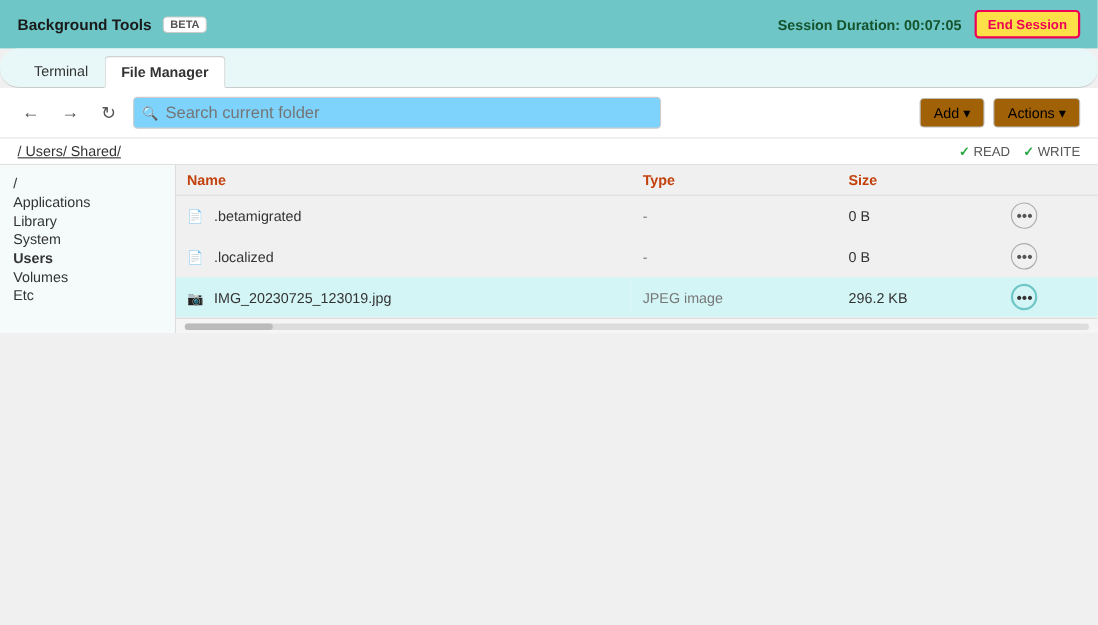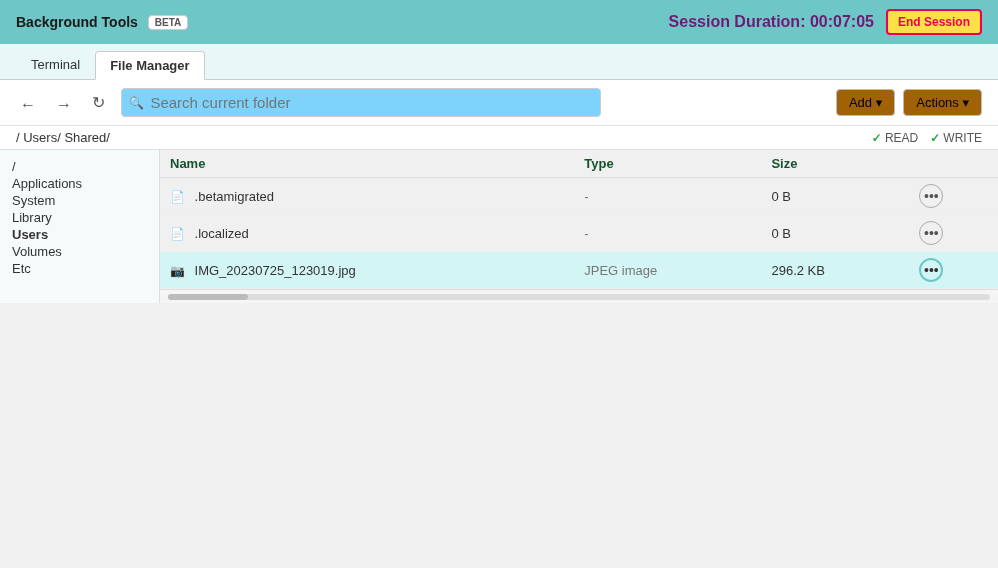--- a/index.html
+++ b/index.html
@@ -4,53 +4,53 @@
   <style>
     * { box-sizing: border-box; margin: 0; padding: 0; }
     body { font-family: -apple-system, BlinkMacSystemFont, 'Segoe UI', sans-serif; font-size: 13px; background: #f0f0f0; width: 998px; height: 568px; overflow: hidden; }
 
     
     .header { background: #6ec6c6; display: flex; align-items: center; justify-content: space-between; padding: 2px 16px; height: 44px; }
     .header-left { display: flex; align-items: center; gap: 10px; }
     .app-title { font-weight: 700; font-size: 14px; color: #1a1a1a; }
     .beta-badge { background: #fff; border-radius: 4px; padding: 1px 6px; font-size: 10px; font-weight: 600; color: #555; border: 1px solid #ccc; }
     .header-right { display: flex; align-items: center; gap: 12px; }
-    .session-duration { font-size: 16px; font-weight: 600; color: #701a75; }
+    .session-duration { font-size: 13px; font-weight: 600; color: #14532d; }
     .end-session-btn { background: #fde047; border: 2px solid #e05; color: #e05; border-radius: 4px; padding: 4px 10px; font-size: 12px; font-weight: 600; cursor: pointer; }
 
     
-    .tab-bar { background: #e8f7f7; border-bottom: 1px solid #ccc; display: flex; align-items: flex-end; padding: 0 16px; height: 36px; }
+    .tab-bar { background: #e8f7f7; border-bottom: 1px solid #ccc; display: flex; align-items: flex-end; padding: 0 16px; height: 36px; border-radius: 17px; }
     .tab { padding: 6px 14px; font-size: 13px; cursor: pointer; color: #333; border: 1px solid transparent; border-radius: 4px 4px 0 0; }
     .tab.active { background: #fff; border: 1px solid #ccc; border-bottom: 1px solid #fff; font-weight: 600; margin-bottom: -1px; }
 
     
     .toolbar { background: #fff; display: flex; align-items: center; padding: 8px 16px; gap: 12px; border-bottom: 1px solid #e0e0e0; }
     .nav-btn { background: none; border: none; cursor: pointer; font-size: 16px; color: #555; padding: 2px 4px; }
     .nav-btn:disabled { color: #ccc; cursor: default; }
     .search-bar { flex: 1; max-width: 480px; position: relative; }
     .search-bar input { width: 100%; padding: 5px 10px 5px 28px; border: 1px solid #ccc; border-radius: 4px; font-size: 15px; color: #555; outline: none; background: #7dd3fc; }
     .search-icon-inside { position: absolute; left: 8px; top: 50%; transform: translateY(-50%); color: #999; font-size: 12px; }
     .toolbar-right { display: flex; gap: 8px; margin-left: auto; }
     .toolbar-btn { background: #a16207; border: 1px solid #bbb; border-radius: 4px; padding: 5px 12px; font-size: 13px; cursor: pointer; display: flex; align-items: center; gap: 4px; }
 
     
     .breadcrumb-bar { background: #fff; display: flex; align-items: center; justify-content: space-between; padding: 4px 16px; border-bottom: 1px solid #e0e0e0; }
-    .breadcrumb { font-size: 13px; color: #333; }
+    .breadcrumb { font-size: 13px; color: #333; text-decoration: underline; }
     .perms { display: flex; gap: 12px; font-size: 12px; color: #555; }
     .perm { display: flex; align-items: center; gap: 3px; }
     .perm-check { color: #28a745; font-weight: bold; }
 
     
     .sidebar { width: 160px; background: #f5fbfb; border-right: 1px solid #ddd; padding: 8px 12px; font-size: 13px; color: #333; }
     .sidebar-item { padding: 1px 0; cursor: pointer; }
 
     
     .file-list { flex: 1; overflow: auto; position: relative; }
     table { width: 100%; border-collapse: collapse; }
-    thead th { background: #f0f0f0; text-align: left; padding: 6px 10px; font-size: 13px; color: #14532d; font-weight: 600; border-bottom: 1px solid #ddd; }
+    thead th { background: #f0f0f0; text-align: left; padding: 6px 10px; font-size: 13px; color: #c2410c; font-weight: 600; border-bottom: 1px solid #ddd; }
     tbody tr { border-bottom: 1px solid #eee; }
     tbody tr.selected { background: #d4f5f5; }
     td { padding: 6px 10px; font-size: 13px; color: #333; }
     td.type-col { color: #777; }
     td.size-col { color: #333; }
     .file-icon { color: #888; margin-right: 6px; font-size: 12px; }
     .ellipsis-btn { background: none; border: 1px solid #aaa; border-radius: 50%; width: 24px; height: 24px; cursor: pointer; font-size: 14px; color: #555; display: flex; align-items: center; justify-content: center; padding: 0; }
     .ellipsis-btn.active { border-color: #6ec6c6; border-width: 2px; color: #333; }
 
     
@@ -113,22 +113,22 @@
       <span>WRITE</span>
     </div>
   </div>
 </div>
 
 <div class="file-area">
 
   <div class="sidebar">
     <div class="sidebar-item">/</div>
     <div class="sidebar-item">Applications</div>
+    <div class="sidebar-item">Library</div>
     <div class="sidebar-item">System</div>
-    <div class="sidebar-item">Library</div>
     <div class="sidebar-item"><strong>Users</strong></div>
     <div class="sidebar-item">Volumes</div>
     <div class="sidebar-item">Etc</div>
   </div>
 
   <div class="content-wrap">
     <div class="file-list">
       <table>
         <thead>
           <tr>

